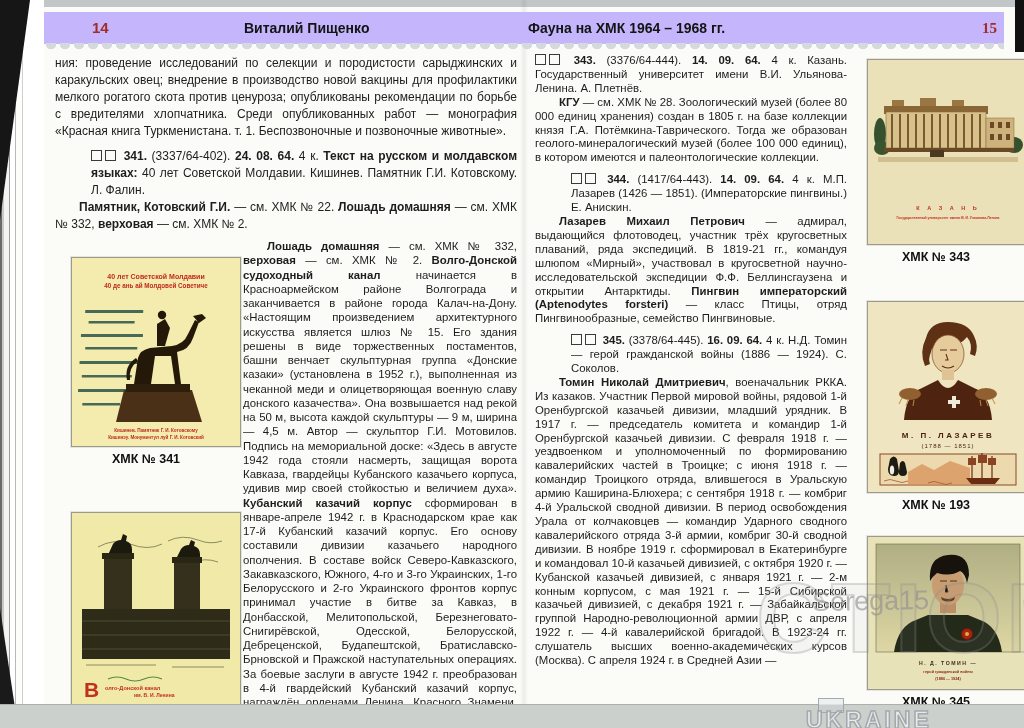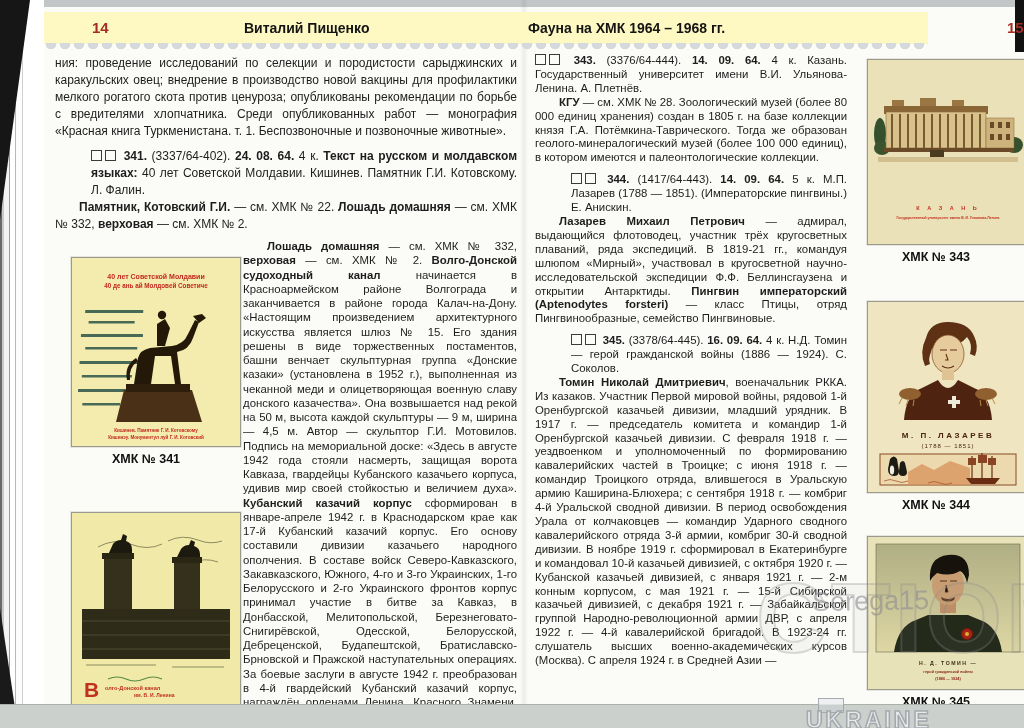--- a/index.html
+++ b/index.html
@@ -13,27 +13,27 @@
         linear-gradient(90deg,#6a6a6a 0 2px,#c9c9c9 2px 4px,#f4f4f2 4px 9px,#9a9a9a 9px 10px,#ffffff 10px 15px,#b8b8b8 15px 16px,#fdfdfb 16px 22px,#cfcfcf 22px 23px,#ffffff 23px 44px);}
   .corner-tl{position:absolute;left:0;top:0;width:30px;height:220px;background:#161616;
       clip-path:polygon(0 0,100% 0,0 100%);}
   .corner-bl{position:absolute;left:0;bottom:0;width:18px;height:120px;background:#1a1a1a;
       clip-path:polygon(0 0,0 100%,100% 100%);}
   .corner-tr{position:absolute;right:0;top:0;width:9px;height:52px;background:#111;}
   .bottomband{position:absolute;left:0;top:704px;width:1024px;height:24px;background:#ccd0cc;border-top:1px solid #aab0aa;}
   .gutter{position:absolute;left:520px;top:0;width:8px;height:704px;
       background:linear-gradient(90deg,rgba(0,0,0,0) 0,rgba(0,0,0,.06) 50%,rgba(0,0,0,0) 100%);}
   
-  .band{position:absolute;left:44px;top:12px;width:884px;height:32px;background:#fef9c3;}
+  .band{position:absolute;left:44px;top:12px;width:960px;height:32px;background:#c4b5fd;}
   .band::after{content:"";position:absolute;left:0;right:0;bottom:-7px;height:8px;
       background-image:radial-gradient(circle at 7px 1px,#d6d9dc 5px,rgba(0,0,0,0) 5.6px);
       background-size:14px 8px;background-repeat:repeat-x;}
   .pg-num{position:absolute;top:0;height:32px;line-height:32px;font-weight:bold;font-size:15px;color:#a32d26;}
   #pg14{left:48px;}
-  #pg15{left:963px;}
+  #pg15{left:938px;font-family:Liberation Serif, serif;}
   .run-title{position:absolute;top:0;height:32px;line-height:32px;font-weight:bold;font-size:14px;color:#141414;}
   #rt-left{left:200px;width:312px;text-align:left;}
   #rt-right{left:484px;}
   
   .para{margin:0;text-align:justify;}
   .para.ind{text-indent:24px;}
   .para.mt{margin-top:8px;margin-left:36px;}
   .b{font-weight:bold;}
   .sq{display:inline-block;width:9px;height:9px;border:1.4px solid #3a3a3a;margin:0 3px -1px 0;}
   .page-l{position:absolute;left:55px;top:55px;width:462px;}
@@ -153,21 +153,21 @@
       <div class="lp-flow">
           <p class="para ind"><span class="b">Лошадь домашняя</span><span> — см. ХМК № 332, </span><span class="b">верховая</span><span> — см. ХМК № 2. </span><span class="b">Волго-Донской судоходный канал</span><span> начинается в Красноармейском районе Волгограда и заканчивается в районе города Калач-на-Дону. «Настоящим произведением архитектурного искусства является шлюз № 15. Его здания решены в виде торжественных постаментов, башни венчает скульптурная группа «Донские казаки» (установлена в 1952 г.), выполненная из чеканной меди и олицетворяющая военную славу донского казачества». Она возвышается над рекой на 50 м, высота каждой скульптуры — 9 м, ширина — 4,5 м. Автор — скульптор Г.И. Мотовилов. Подпись на мемориальной доске: «Здесь в августе 1942 года стояли насмерть, защищая ворота Кавказа, гвардейцы Кубанского казачьего корпуса, удивив мир своей стойкостью и величием духа». </span><span class="b">Кубанский казачий корпус</span><span> сформирован в январе-апреле 1942 г. в Краснодарском крае как 17-й Кубанский казачий корпус. Его основу составили дивизии казачьего народного ополчения. В составе войск Северо-Кавказского, Закавказского, Южного, 4-го и 3-го Украинских, 1-го Белорусского и 2-го Украинского фронтов корпус принимал участие в битве за Кавказ, в Донбасской, Мелитопольской, Березнеговато-Снигирёвской, Одесской, Белорусской, Дебреценской, Будапештской, Братиславско-Брновской и Пражской наступательных операциях. За боевые заслуги в августе 1942 г. преобразован в 4-й гвардейский Кубанский казачий корпус, награждён орденами Ленина, Красного Знамени, Суворова 2-й степени, Кутузова 2-й степени; 22-м его воинам присвоено звание Героя Советского Союза. В августе 1942 г. корпусом командовал генерал-лейтенант Н.Я. Кириченко.</span></p>
         </div>
     </div>
   </div>
 
   <div class="page-r">
     <div class="rp-text">
         <p class="para"><span class="sq"></span><span class="sq"></span> <span class="b">343. </span><span>(3376/64-444). </span><span class="b">14. 09. 64. </span><span>4 к. Казань. Государственный университет имени В.И. Ульянова-Ленина. А. Плетнёв.</span></p>
         <p class="para ind"><span class="b">КГУ</span><span> — см. ХМК № 28. Зоологический музей (более 80 000 единиц хранения) создан в 1805 г. на базе коллекции князя Г.А. Потёмкина-Таврического. Тогда же образован геолого-минералогический музей (более 100 000 единиц), в котором имеются и палеонтологические коллекции.</span></p>
-        <p class="para mt"><span class="sq"></span><span class="sq"></span> <span class="b">344. </span><span>(1417/64-443). </span><span class="b">14. 09. 64. </span><span>5 к. М.П. Лазарев (1788 — 1851). (Императорские пингвины.) Е. Анискин.</span></p>
+        <p class="para mt"><span class="sq"></span><span class="sq"></span> <span class="b">344. </span><span>(1417/64-443). </span><span class="b">14. 09. 64. </span><span>4 к. М.П. Лазарев (1426 — 1851). (Императорские пингвины.) Е. Анискин.</span></p>
         <p class="para ind"><span class="b">Лазарев Михаил Петрович</span><span> — адмирал, выдающийся флотоводец, участник трёх кругосветных плаваний, ряда экспедиций. В 1819-21 гг., командуя шлюпом «Мирный», участвовал в кругосветной научно-исследовательской экспедиции Ф.Ф. Беллинсгаузена и открытии Антарктиды. </span><span class="b">Пингвин императорский (Aptenodytes forsteri)</span><span> — класс Птицы, отряд Пингвинообразные, семейство Пингвиновые.</span></p>
         <p class="para mt"><span class="sq"></span><span class="sq"></span> <span class="b">345. </span><span>(3378/64-445). </span><span class="b">16. 09. 64. </span><span>4 к. Н.Д. Томин — герой гражданской войны (1886 — 1924). С. Соколов.</span></p>
         <p class="para ind"><span class="b">Томин Николай Дмитриевич</span><span>, военачальник РККА. Из казаков. Участник Первой мировой войны, рядовой 1-й Оренбургской казачьей дивизии, младший урядник. В 1917 г. — председатель комитета и командир 1-й Оренбургской казачьей дивизии. С февраля 1918 г. — уездвоенком и уполномоченный по формированию кавалерийских частей в Троицке; с июня 1918 г. — командир Троицкого отряда, влившегося в Уральскую армию Каширина-Блюхера; с сентября 1918 г. — комбриг 4-й Уральской сводной дивизии. В период освобождения Урала от колчаковцев — командир Ударного сводного кавалерийского отряда 3-й армии, комбриг 30-й сводной дивизии. В ноябре 1919 г. сформировал в Екатеринбурге и командовал 10-й казачьей дивизией, с октября 1920 г. — Кубанской казачьей дивизией, с января 1921 г. — 2-м конным корпусом, с мая 1921 г. — 15-й Сибирской казачьей дивизией, с декабря 1921 г. — Забайкальской группой Народно-революционной армии ДВР, с апреля 1922 г. — 4-й кавалерийской бригадой. В 1923-24 гг. слушатель высших военно-академических курсов (Москва). С апреля 1924 г. в Средней Азии —</span></p>
       </div>
     <div class="rp-imgcol">
       <figure class="g3">
         <svg class="card" width="160" height="184" viewBox="0 0 160 184">
           <rect x="0" y="0" width="160" height="184" fill="#ebe1b9"></rect>
           <g>
             <ellipse cx="12" cy="74" rx="6" ry="16" fill="#35502c"></ellipse>
@@ -230,21 +230,21 @@
                 <path d="M104 154 v22 M114 151 v25 M124 154 v22"></path>
               </g>
             <rect x="100" y="156" width="8" height="7" fill="#8a4424"></rect>
             <rect x="110" y="153" width="9" height="8" fill="#8a4424"></rect>
             <rect x="120" y="156" width="8" height="7" fill="#8a4424"></rect>
             <g stroke="#a85830" stroke-width=".8" fill="none">
                 <path d="M16 179 q6 -3 12 0 q6 3 12 0 M60 181 q6 -3 12 0 q6 3 12 0"></path>
               </g>
           </g>
         </svg>
-        <figcaption class="cap">ХМК № 344</figcaption>
+        <figcaption class="cap">ХМК № 193</figcaption>
       </figure>
       <figure class="g5">
         <svg class="card" width="160" height="152" viewBox="0 0 160 152">
           <defs>
             <linearGradient id="g345" x1="0" y1="0" x2="0" y2="1">
               <stop offset="0" stop-color="#b0ae84"></stop>
                 <stop offset="1" stop-color="#ded7a4"></stop>
             </linearGradient>
           </defs>
           <rect x="0" y="0" width="160" height="152" fill="#e8e2b8"></rect>

